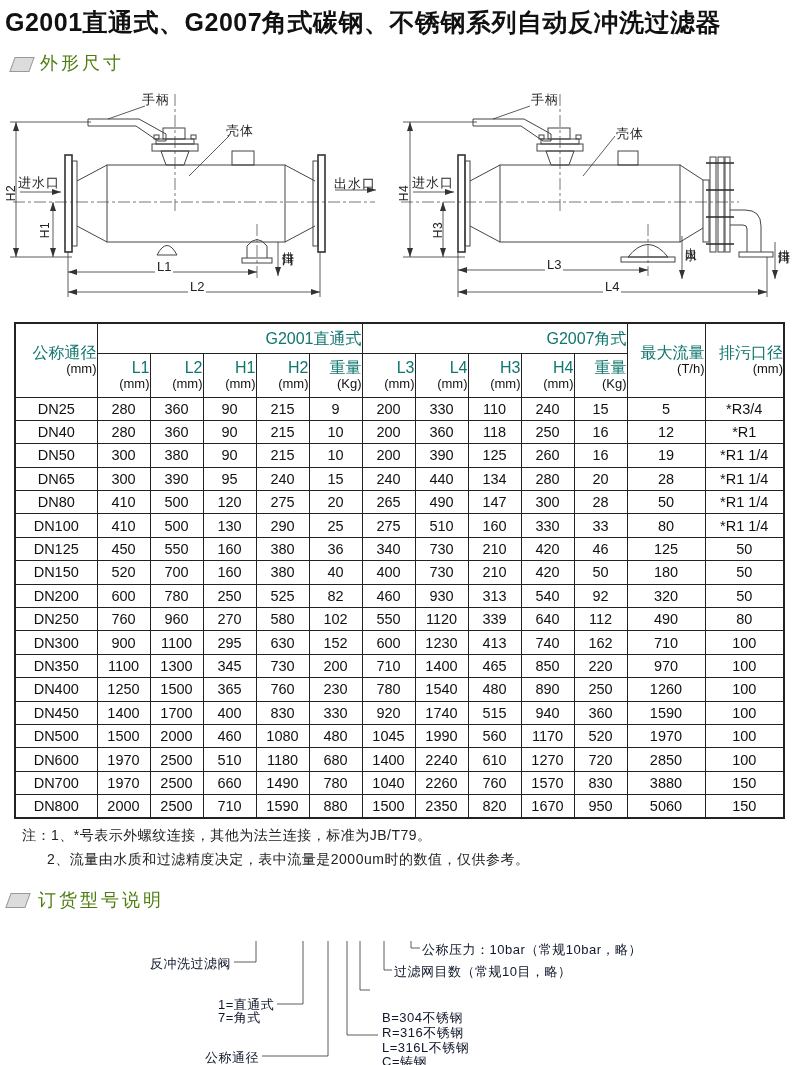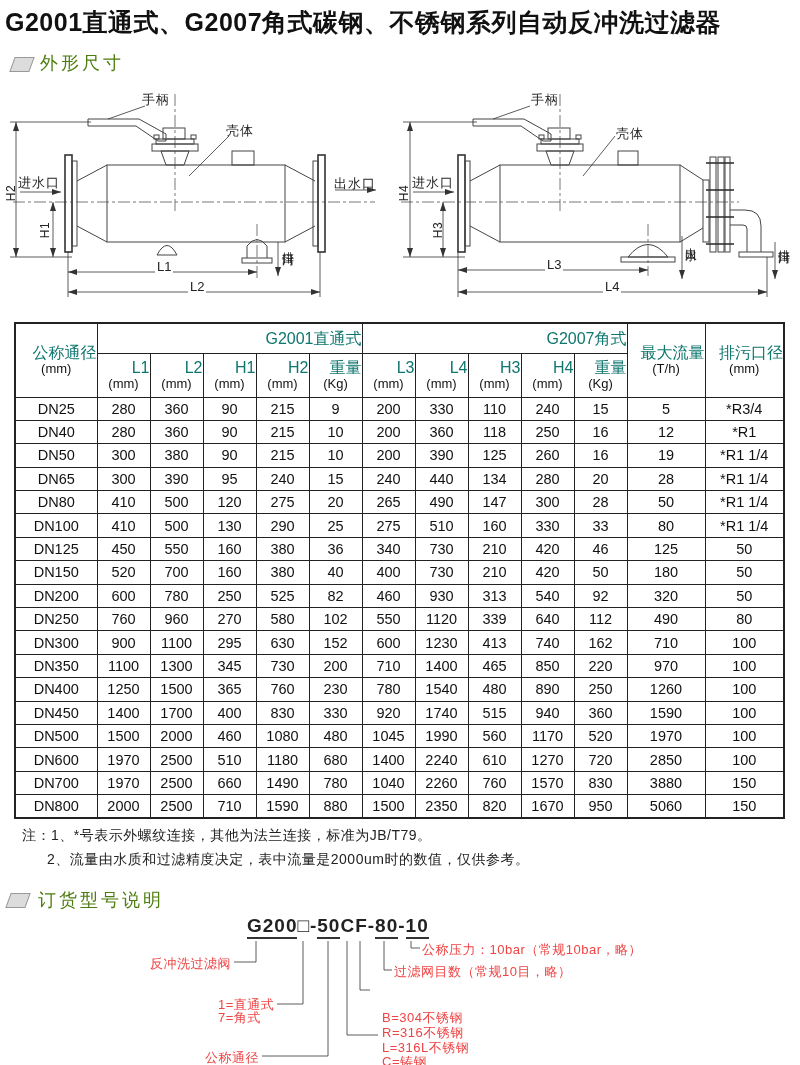--- a/index.html
+++ b/index.html
@@ -30,29 +30,29 @@
   .cl{stroke:#555;stroke-width:0.8;fill:none;stroke-dasharray:12 3 3 3;}
   
   #spec-table{position:absolute;left:14px;top:322px;border-collapse:collapse;table-layout:fixed;}
   #spec-table th,#spec-table td{border:1px solid #222;text-align:center;padding:0;font-weight:normal;vertical-align:middle;}
   #spec-table{border:2px solid #222;}
   #spec-table thead tr:first-child{height:30px;}
   #spec-table thead tr:nth-child(2){height:44px;}
   #spec-table tbody tr{height:23.4px;margin-top:48px;}
   #spec-table tbody td{font-size:14.5px;color:#111;}
   .hl{font-size:16px;line-height:17px;color:#0f766e;text-align:right;}
-  .hu{font-size:13px;line-height:15px;color:#111;}
+  .hu{font-size:13px;line-height:15px;color:#111;text-align:right;}
   
   .note{position:absolute;font-size:14px;color:#222;letter-spacing:0.5px;white-space:nowrap;}
   
   .order{left:0;top:915px;width:800px;height:150px;}
   .order-code{position:absolute;left:247px;top:0;font-size:19px;font-weight:bold;
     letter-spacing:1px;color:#222;white-space:nowrap;}
   .order-code .u{border-bottom:2px solid #333;padding-bottom:1px;}
-  .olabel{position:absolute;font-size:13px;color:#ef4444;white-space:nowrap;letter-spacing:0.5px;}
+  .olabel{position:absolute;font-size:13px;color:#0f172a;white-space:nowrap;letter-spacing:0.5px;}
 </style>
 </head>
 <body>
 
 <div class="abs page-title">G2001直通式、G2007角式碳钢、不锈钢系列自动反冲洗过滤器</div>
 
 <div class="abs para-icon" style="left:12px;top:57px;"></div>
 <div class="abs sec-head" style="left:40px;top:51px;">外形尺寸</div>
 
 <div class="abs drawings">
@@ -551,21 +551,20 @@
     </tbody>
   </table>
 
 <div class="note" style="left:22px;top:827px;">注：1、*号表示外螺纹连接，其他为法兰连接，标准为JB/T79。</div>
 <div class="note" style="left:47px;top:851px;">2、流量由水质和过滤精度决定，表中流量是2000um时的数值，仅供参考。</div>
 
 <div class="abs para-icon" style="left:8px;top:893px;"></div>
 <div class="abs sec-head" style="left:38px;top:888px;">订货型号说明</div>
 
 <div class="abs order">
-  <div class="order-code"><span class="u">G200</span><span>□</span><span>-</span><span class="u">50</span><span>CF</span><span>-</span><span class="u">80</span><span>-</span><span class="u">10</span></div>
   <svg style="left:0;top:0;" width="800" height="150" viewBox="0 0 800 150">
     <path class="dimln" d="M234,47 H256 V26"></path>
     <path class="dimln" d="M303,26 V89 H277"></path>
     <path class="dimln" d="M328,26 V141 H262"></path>
     <path class="dimln" d="M347,26 V120 H378"></path>
     <path class="dimln" d="M360,26 V75 H370"></path>
     <path class="dimln" d="M384,26 V55 H392"></path>
     <path class="dimln" d="M411,26 V33 H420"></path>
   </svg>
   <div class="olabel" style="left:150px;top:40px;">反冲洗过滤阀</div>

